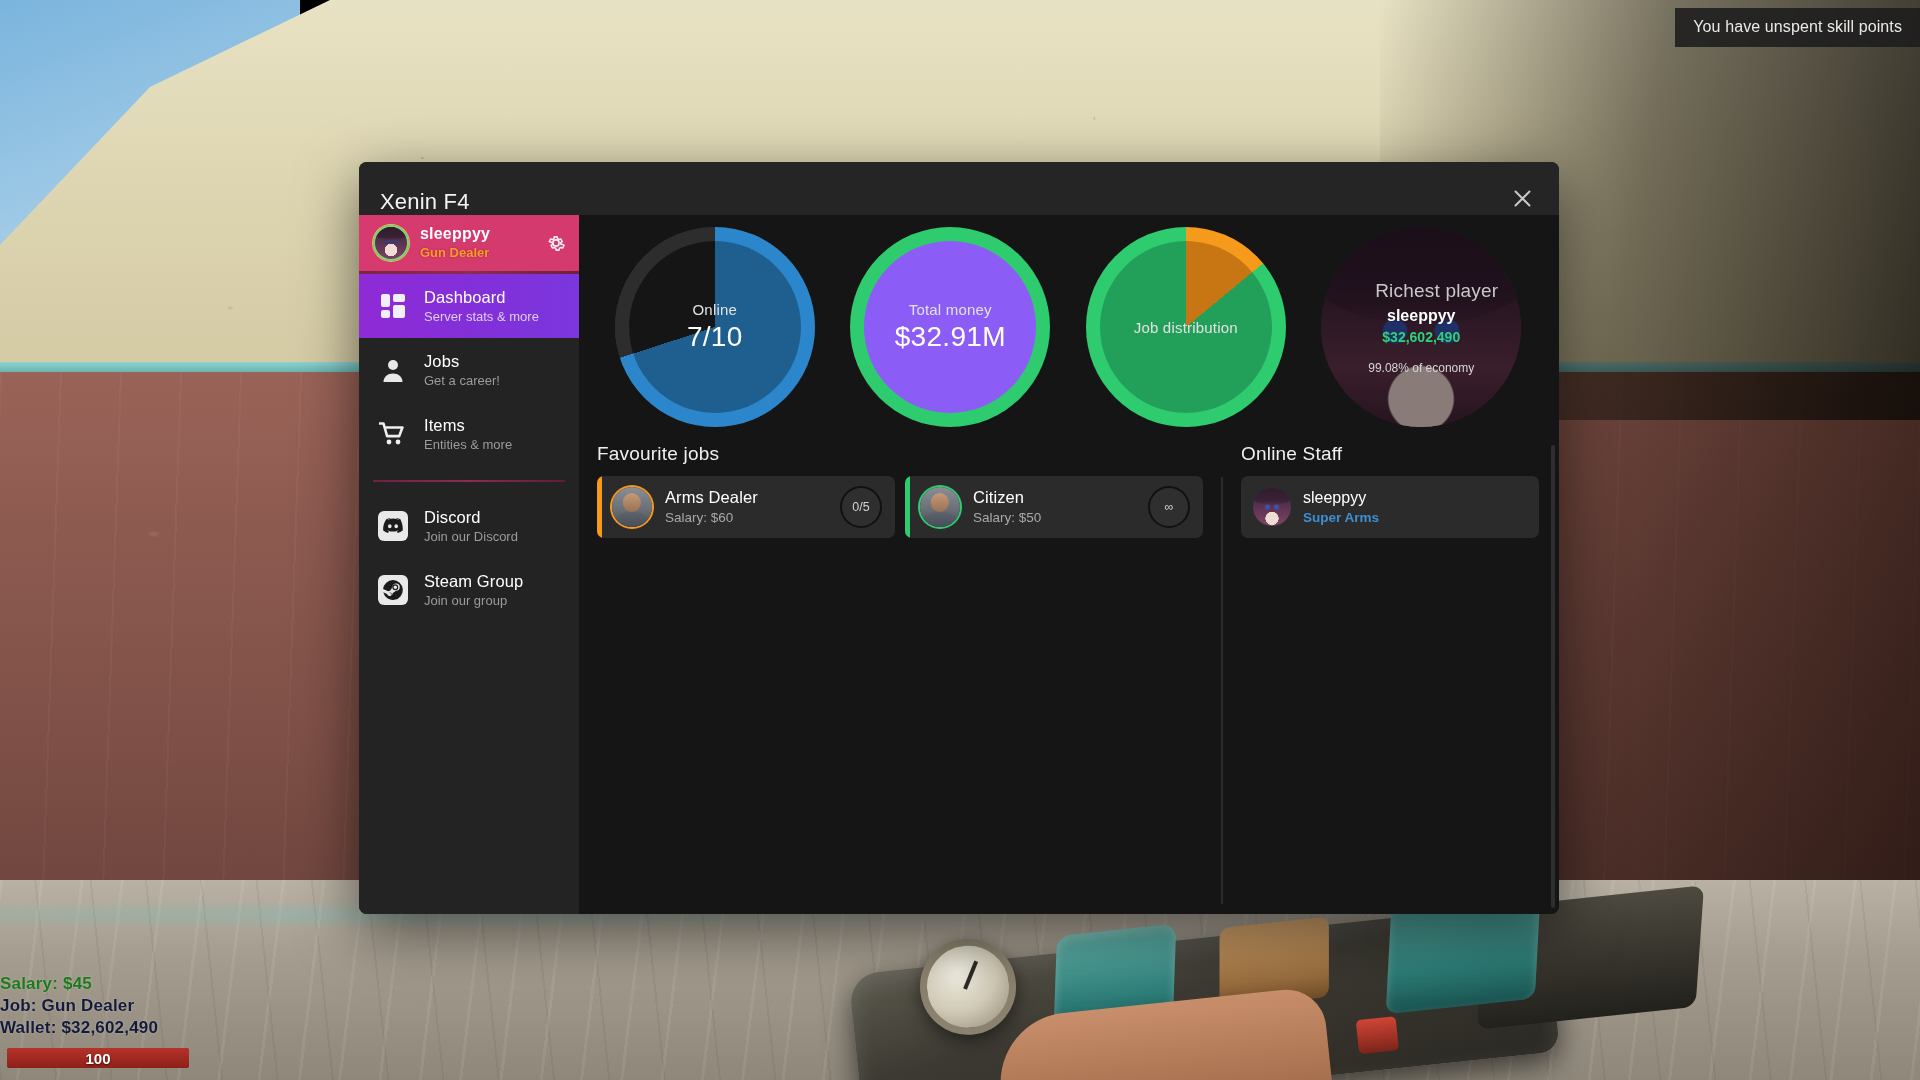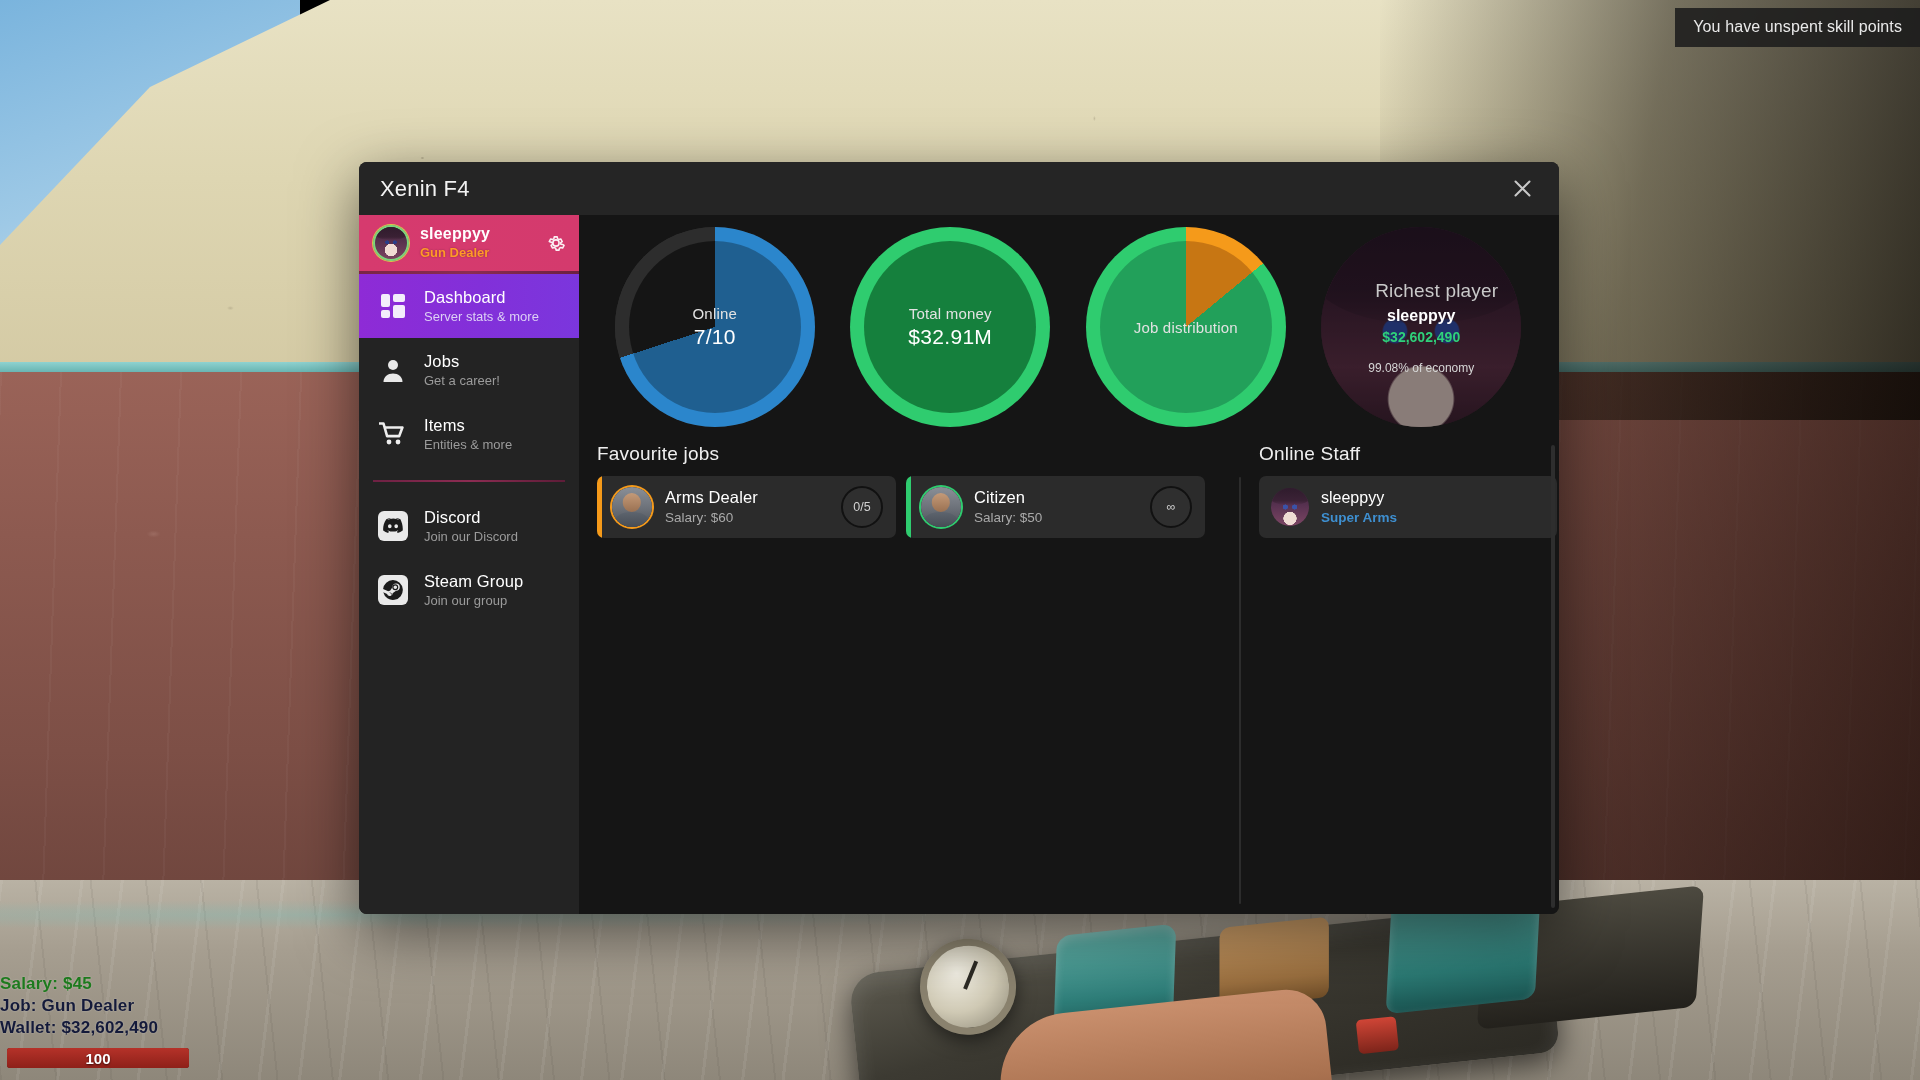--- a/index.html
+++ b/index.html
@@ -169,21 +169,21 @@
     left: 359px; top: 162px; width: 1200px; height: 752px;
     background: #1e1e1e;
     border-radius: 8px;
     overflow: hidden;
     box-shadow: 0 18px 60px rgba(0,0,0,.55);
     display: flex; flex-direction: column;
   }
   .titlebar {
     height: 53px; flex: 0 0 53px;
     background: #252525;
-    display: flex; align-items: center; justify-content: space-between;
+    display: flex; align-items: flex-end; justify-content: space-between;
     padding: 0 20px 0 21px;
   }
   .titlebar .title {
     color: #f2f2f2; font-size: 22px; font-weight: 400; letter-spacing: .2px;
   }
   .close-btn {
     width: 34px; height: 34px;
     display: flex; align-items: center; justify-content: center;
     cursor: pointer;
   }
@@ -298,21 +298,21 @@
     width: 200px; height: 200px; border-radius: 50%;
     position: relative;
     display: flex; align-items: center; justify-content: center;
   }
   .donut .hole {
     position: absolute; border-radius: 50%;
     display: flex; flex-direction: column; align-items: center; justify-content: center;
     text-align: center;
   }
   .donut .lbl { font-size: 15px; color: #e2e2e2; letter-spacing: .2px; }
-  .donut .val { font-size: 21px; color: #ffffff; margin-top: 3px; letter-spacing: .3px; }
+  .donut .val { font-size: 28px; color: #ffffff; margin-top: 3px; letter-spacing: .3px; }
 
   
   #donut-online { background: #2d2d2d; }
   #donut-online .hole {
     inset: 14px; background: #151515;
   }
   #donut-online .overlay {
     position: absolute; inset: 0; border-radius: 50%;
   }
   
@@ -337,22 +337,22 @@
   }
   .richest > * { position: relative; z-index: 2; }
   .richest .r-title { font-size: 19px; color: #c9c9c9; letter-spacing: .2px; margin-left: 31px; }
   .richest .r-name { font-size: 16px; color: #ffffff; font-weight: bold; margin-top: 5px; }
   .richest .r-money { font-size: 14px; color: #2fd17a; font-weight: bold; margin-top: 4px; }
   .richest .r-pct { font-size: 12px; color: #d6d6d6; margin-top: 16px; }
 
   
   .lower {
     flex: 1; min-height: 0;
-    display: flex; gap: 16px;
-    padding: 8px 2px 0 18px;
+    display: flex; gap: 0;
+    padding: 8px 20px 0 18px;
     position: relative;
   }
   .col-jobs { flex: 1 1 auto; min-width: 0; padding-right: 18px; }
   .col-staff { flex: 0 0 318px; padding-left: 20px; position: relative; }
   .col-staff::before {
     content: ""; position: absolute; left: 0; top: 34px; bottom: 10px; width: 2px;
     background: #2c2c2c; border-radius: 2px;
   }
   .sec-title {
     font-size: 19px; color: #efefef; letter-spacing: .2px; margin-bottom: 11px;
@@ -586,21 +586,21 @@
             <div class="overlay" id="online-ring" style="background: conic-gradient(rgb(43, 134, 204) 0deg, rgb(43, 134, 204) 252deg, rgb(45, 45, 45) 252deg, rgb(45, 45, 45) 360deg);"></div>
             <div class="hole" id="online-hole" style="background: conic-gradient(rgb(31, 95, 144) 0deg, rgb(31, 95, 144) 252deg, rgb(21, 21, 21) 252deg, rgb(21, 21, 21) 360deg);">
               <div class="lbl">Online</div>
               <div class="val">7/10</div>
             </div>
           </div>
         </div>
 
         <div class="stat">
           <div class="donut" id="donut-money" style="background: rgb(47, 204, 111);">
-            <div class="hole" id="money-hole" style="inset: 14px; background: #15803d; text-align: center;">
+            <div class="hole" id="money-hole" style="inset: 14px; background: #8b5cf6; text-align: center;">
               <div class="lbl">Total money</div>
               <div class="val">$32.91M</div>
             </div>
           </div>
         </div>
 
         <div class="stat">
           <div class="donut" id="donut-jobs" style="background: conic-gradient(rgb(245, 154, 26) 0deg, rgb(245, 154, 26) 50.4deg, rgb(47, 204, 111) 50.4deg, rgb(47, 204, 111) 360deg);">
             <div class="hole" id="jobs-hole" style="inset: 14px; background: conic-gradient(rgb(199, 118, 19) 0deg, rgb(199, 118, 19) 50.4deg, rgb(34, 160, 90) 50.4deg, rgb(34, 160, 90) 360deg);">
               <div class="lbl">Job distribution</div>

